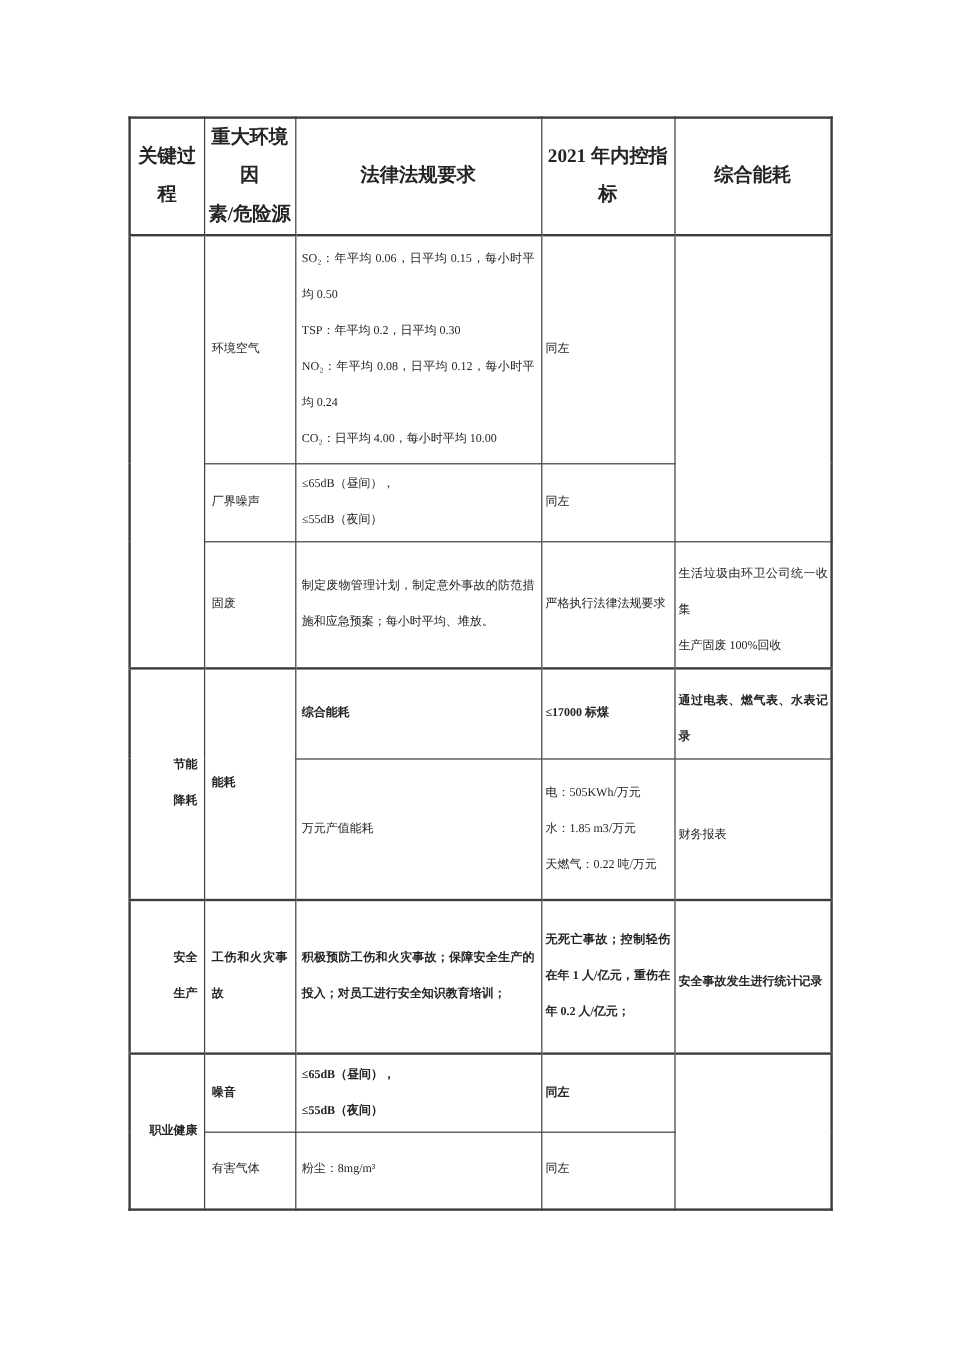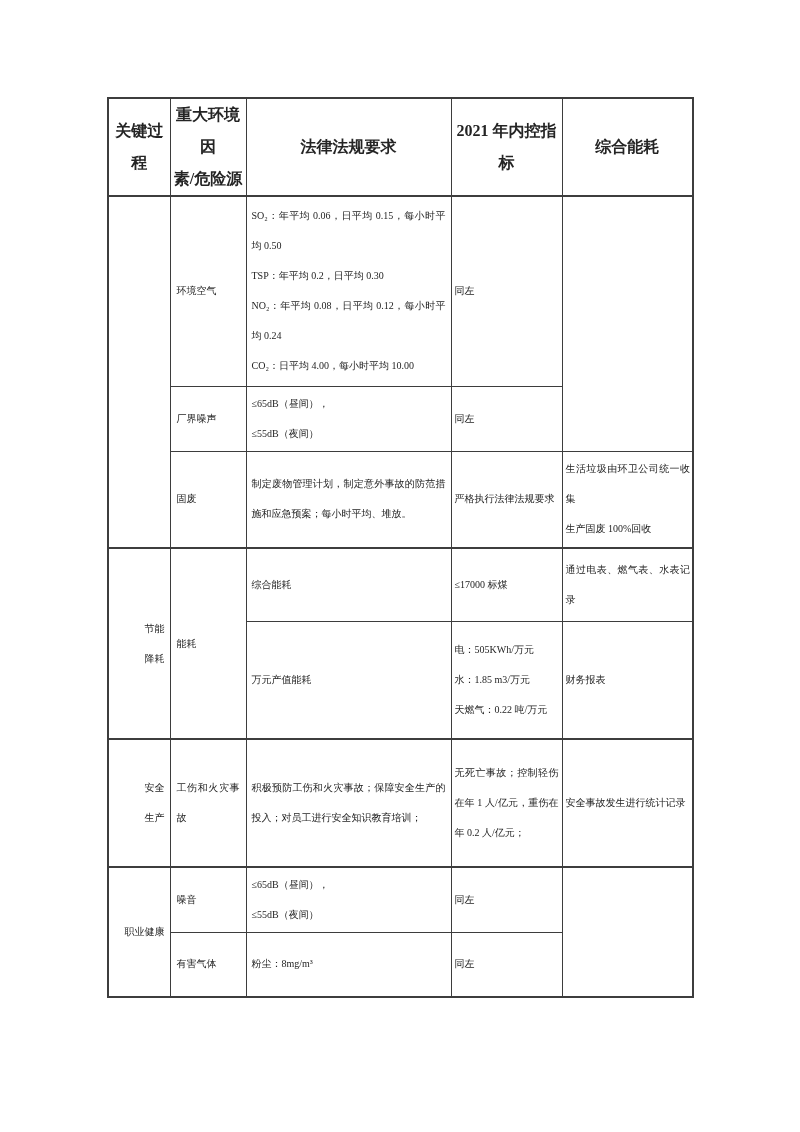--- a/index.html
+++ b/index.html
@@ -29,26 +29,26 @@
     white-space: pre-line;
     overflow: hidden;
   }
   .doc-table th {
     font-weight: bold;
     text-align: center;
     font-size: 16px;
     line-height: 32px;
     border-bottom-width: 2px;
   }
-  tr.section-start td { border-top-width: 2px; }
+  tr.section-start td { border-top-width: 2px; font-weight: bold; }
   td.c1 { text-align: right; padding: 2px 5px 2px 7px; }
   td.c2 { text-align: justify; padding: 2px 6px 2px 6px; }
   td.c3 { text-align: justify; padding: 2px 5px 2px 5px; }
   td.c4 { text-align: justify; padding: 2px 3px 2px 3px; }
-  td.c5 { text-align: justify; padding: 2px 2px 2px 3px; }
+  td.c5 { text-align: justify; padding: 12px 2px 2px 3px; }
   
   tr.h-header { height: 75px; }
   tr.r-air    { height: 190px; }
   tr.r-noiseb { height: 60px; }
   tr.r-solid  { height: 97px; }
   tr.r-comp   { height: 73px; }
   tr.r-per10k { height: 118px; }
   tr.r-safety { height: 128px; }
   tr.r-noise  { height: 64px; }
   tr.r-gas    { height: 64px; }

